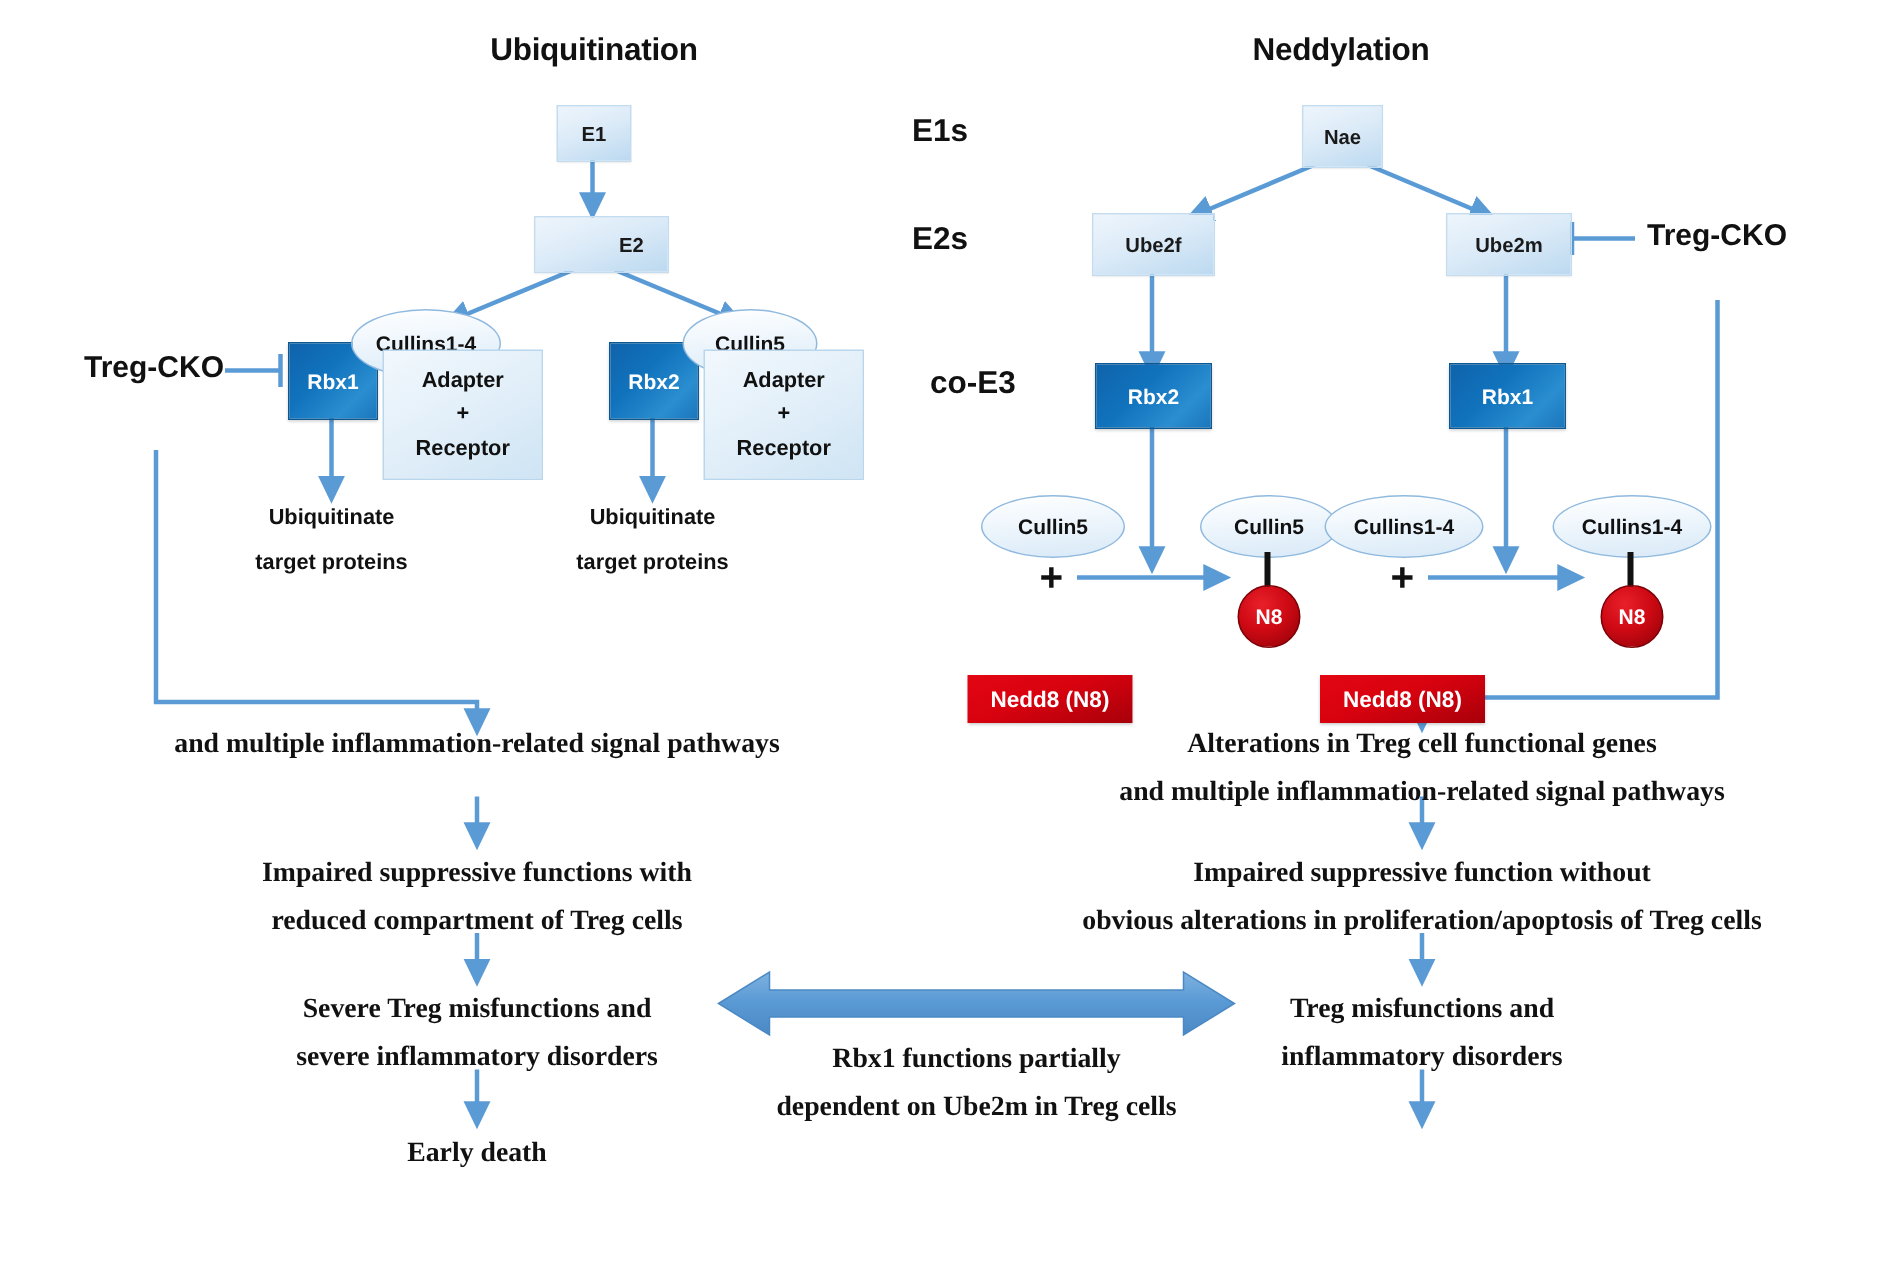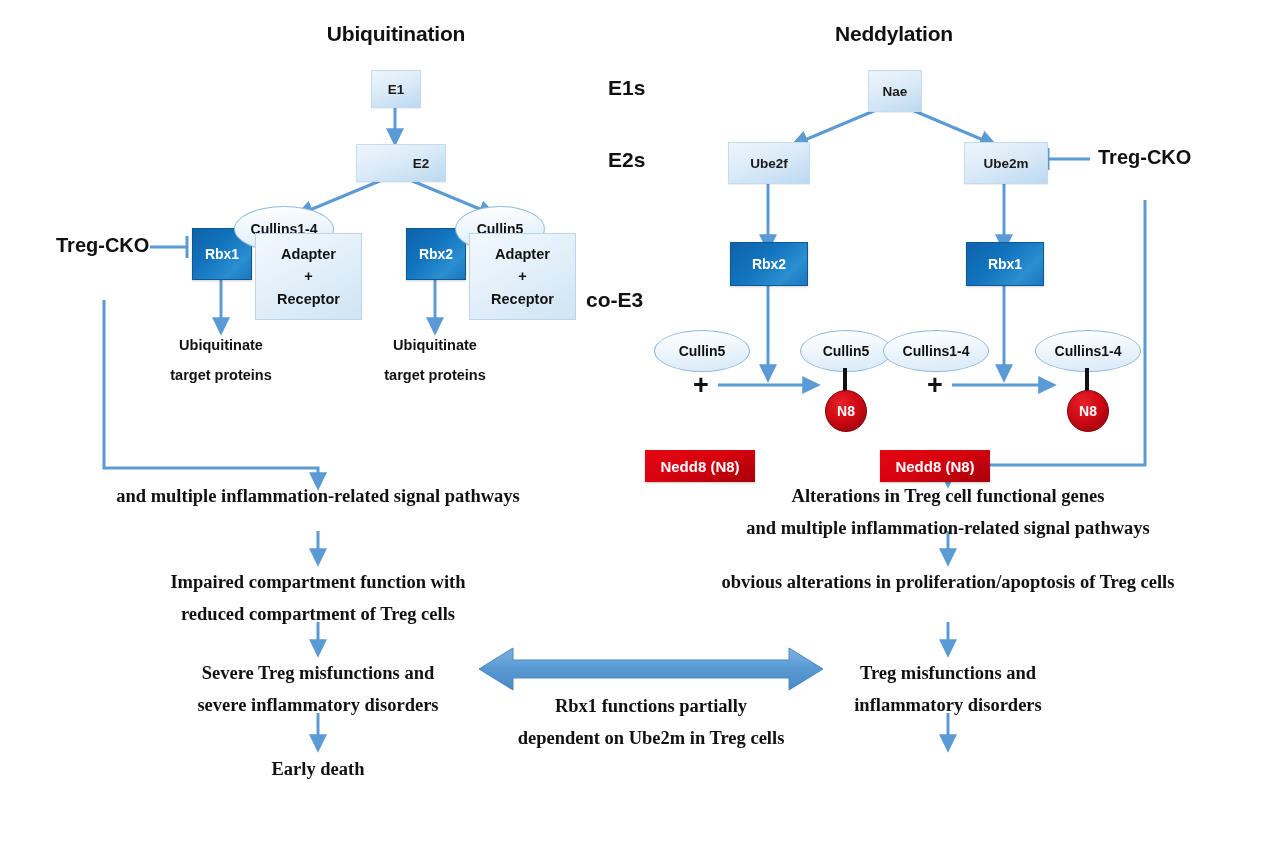--- a/index.html
+++ b/index.html
@@ -202,21 +202,21 @@
     <span>+</span>
     <span>Receptor</span>
   </div>
   <div class="abs cap" style="left:355px;top:330px;width:160px;">
     <div>Ubiquitinate</div>
     <div>target proteins</div>
   </div>
 
   <div class="abs role-label" style="left:608px;top:76px;">E1s</div>
   <div class="abs role-label" style="left:608px;top:148px;">E2s</div>
-  <div class="abs role-label" style="left:586px;top:244px;margin-top:44px;">co-E3</div>
+  <div class="abs role-label" style="left:620px;top:244px;">co-E3</div>
 
   <div class="abs section-title" style="left:744px;top:22px;width:300px;">Neddylation</div>
 
   <div class="abs lbox" style="left:868px;top:70px;width:52px;height:40px;">Nae</div>
 
   <div class="abs ckolabel" style="left:1098px;top:146px;">Treg-CKO</div>
 
   <div class="abs lbox" style="left:728px;top:142px;width:80px;height:40px;">Ube2f</div>
   <div class="abs lbox" style="left:964px;top:142px;width:82px;height:40px;">Ube2m</div>
 
@@ -236,36 +236,37 @@
   <div class="abs nedd8" style="left:880px;top:402px;width:110px;height:32px;">Nedd8 (N8)</div>
 
   <div class="abs ellipse" style="left:1035px;top:330px;width:104px;height:40px;">Cullins1-4</div>
   <div class="abs n8stem" style="left:1085px;top:368px;width:4px;height:24px;"></div>
   <div class="abs n8" style="left:1067px;top:390px;width:40px;height:40px;">N8</div>
 
   <div class="abs serif" style="left:18px;top:480px;width:600px;">
     <div>and multiple inflammation-related signal pathways</div>
   </div>
   <div class="abs serif" style="left:18px;top:566px;width:600px;">
-    <div>Impaired compartment function with</div>
+    <div>Impaired suppressive functions with</div>
     <div>reduced compartment of Treg cells</div>
   </div>
   <div class="abs serif" style="left:18px;top:657px;width:600px;">
     <div>Severe Treg misfunctions and</div>
     <div>severe inflammatory disorders</div>
   </div>
   <div class="abs serif" style="left:18px;top:753px;width:600px;text-align:center;">
     <div>Early death</div>
   </div>
 
   <div class="abs serif" style="left:648px;top:480px;width:600px;">
     <div>Alterations in Treg cell functional genes</div>
     <div>and multiple inflammation-related signal pathways</div>
   </div>
   <div class="abs serif" style="left:648px;top:566px;width:600px;">
+    <div>Impaired suppressive function without</div>
     <div class="small">obvious alterations in proliferation/apoptosis of Treg cells</div>
   </div>
   <div class="abs serif" style="left:648px;top:657px;width:600px;">
     <div>Treg misfunctions and</div>
     <div>inflammatory disorders</div>
   </div>
 
   <div class="abs serif" style="left:451px;top:690px;width:400px;">
     <div>Rbx1 functions partially</div>
     <div>dependent on Ube2m in Treg cells</div>

